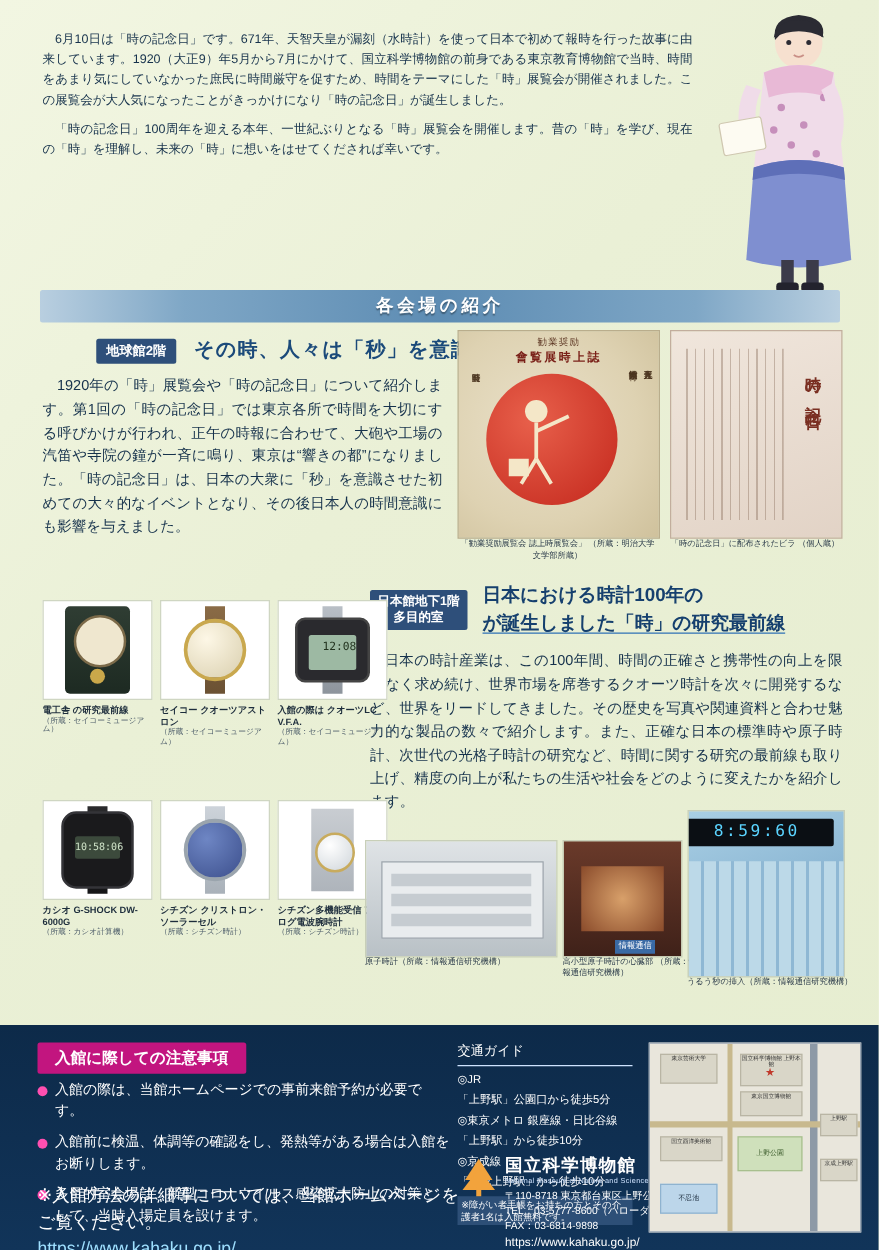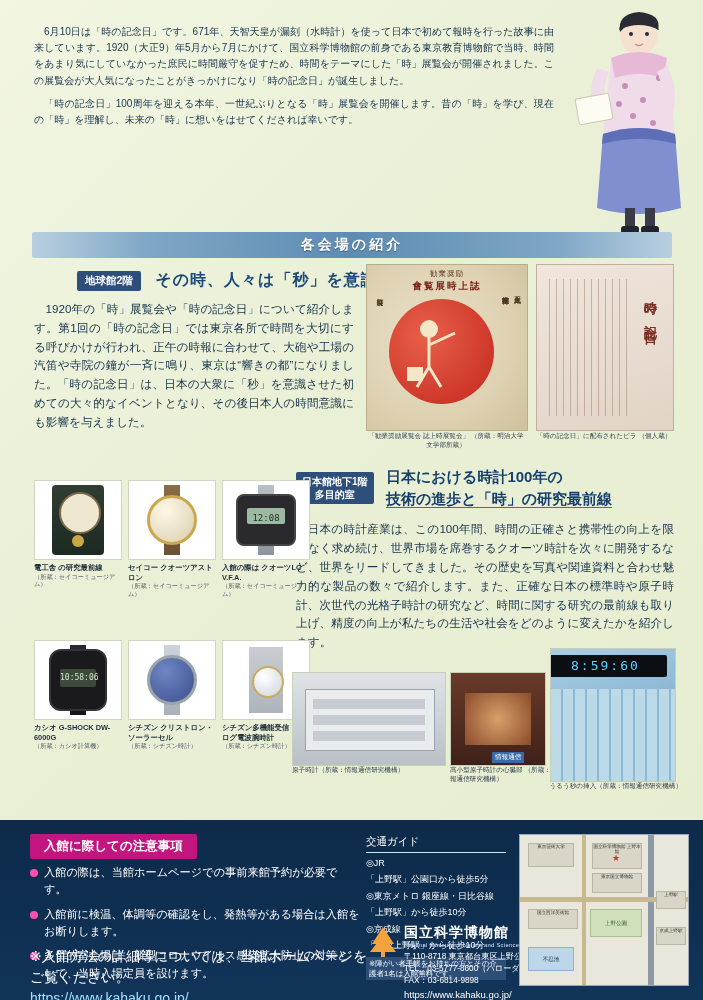--- a/index.html
+++ b/index.html
@@ -139,22 +139,22 @@
   .round-watch.steel{border-color:#9aa4ad;background:radial-gradient(circle at 35% 30%,#ffffff,#cdd4da);}
   .band-strap{
     position:absolute;left:50%;top:4px;transform:translateX(-50%);
     width:16px;height:70px;background:linear-gradient(#8a6b46,#6b5133);
   }
   .digital{
     position:absolute;left:50%;top:50%;transform:translate(-50%,-50%);
     width:56px;height:48px;border-radius:8px;background:#2a2a2e;border:2px solid #444;
   }
   .digital .scr{
-    position:absolute;left:9px;top:12px;width:38px;height:16px;background:#9db9a3;border-radius:2px;
-    color:#22331f;font-family:"DejaVu Sans Mono",monospace;font-size:9px;text-align:center;line-height:20px;
+    position:absolute;left:9px;top:12px;width:38px;height:28px;background:#9db9a3;border-radius:2px;
+    color:#22331f;font-family:"DejaVu Sans Mono",monospace;font-size:9px;text-align:right;line-height:20px;
   }
   .gshock{
     position:absolute;left:50%;top:50%;transform:translate(-50%,-50%);
     width:54px;height:58px;border-radius:12px;background:#1a1a1c;border:2px solid #343438;
   }
   .gshock .scr{
     position:absolute;left:9px;top:18px;width:36px;height:18px;background:#3c4a3c;border-radius:2px;
     color:#cfe3c8;font-family:"DejaVu Sans Mono",monospace;font-size:8px;text-align:center;line-height:18px;
   }
   .twotone{
@@ -298,21 +298,21 @@
   <div class="cap" style="left:536px;top:432px;width:136px">「時の記念日」に配布されたビラ
 （個人蔵）</div>
 
   <div class="sub2">
     <span class="tag2">
       <span>日本館地下1階</span><br>
       <span>多目的室</span>
     </span>
     <span class="h2">
       <span>日本における時計100年の</span><br>
-      <u>技術の進歩と「時」の研究最前線</u>
+      <u>が誕生しました「時」の研究最前線</u>
     </span>
   </div>
   <div class="txt2">
     <p>日本の時計産業は、この100年間、時間の正確さと携帯性の向上を限りなく求め続け、世界市場を席巻するクオーツ時計を次々に開発するなど、世界をリードしてきました。その歴史を写真や関連資料と合わせ魅力的な製品の数々で紹介します。また、正確な日本の標準時や原子時計、次世代の光格子時計の研究など、時間に関する研究の最前線も取り上げ、精度の向上が私たちの生活や社会をどのように変えたかを紹介します。</p>
   </div>
 
   <div class="watch" style="left:34px;top:480px">
     <div class="box">
         <div class="clock-wall">
           <div class="face"></div>

